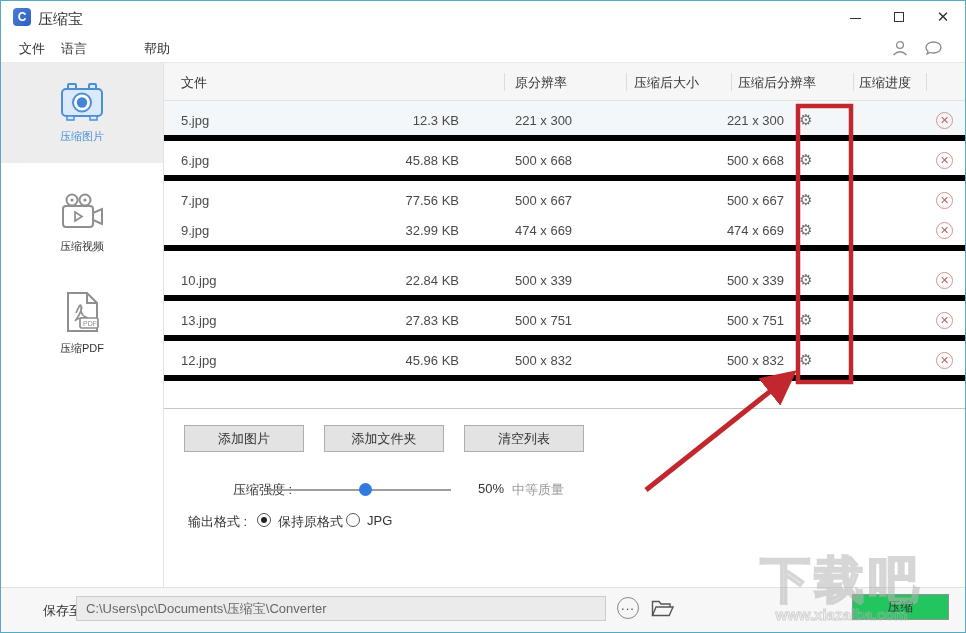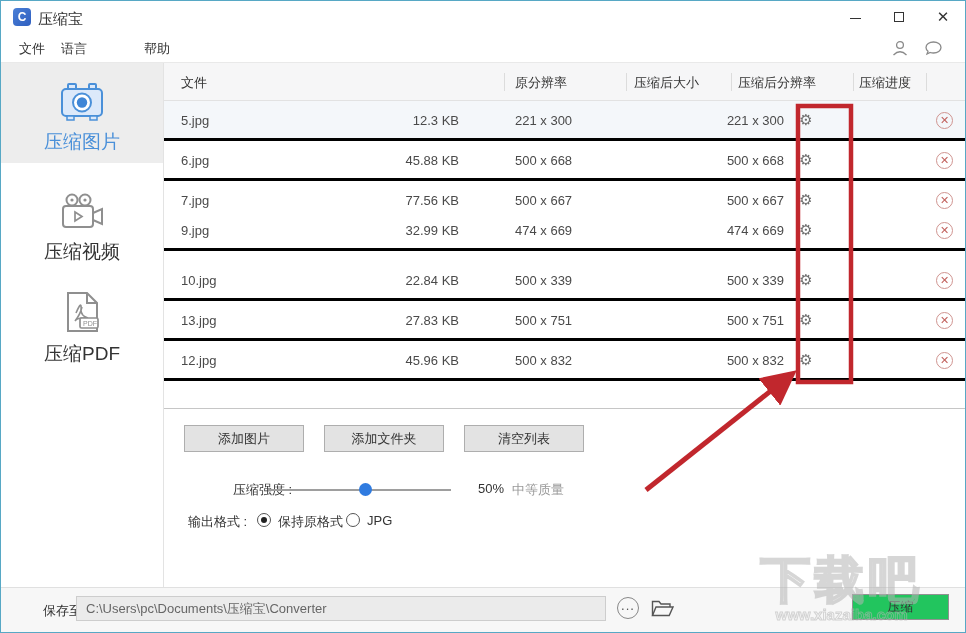--- a/index.html
+++ b/index.html
@@ -26,37 +26,37 @@
   .menu-icon { position:absolute; top:6px; }
   .menu-icon.user { right:56px; } .menu-icon.chat { right:22px; }
 
   
   .sidebar { position:absolute; left:0; top:62px; width:163px; height:524px; background:#fff; border-right:1px solid #e3e3e3; }
   .side-item { position:absolute; left:0; width:162px; text-align:center; cursor:pointer; }
   .si-0 { top:0; height:100px; background:#ededed; }
   .si-1 { top:110px; height:95px; }
   .si-2 { top:210px; height:95px; }
   .side-icon { display:block; margin:18px auto 6px auto; }
-  .side-label { font-size:19px; color:#333; }
+  .side-label { font-size:11px; color:#333; }
   .si-0 .side-label { color:#4a90d9; }
 
   
   .content { position:absolute; left:163px; top:62px; width:803px; height:524px; background:#fff; }
   .thead { position:absolute; left:0; top:0; width:803px; height:38px; background:#f6f6f7; border-bottom:1px solid #e2e2e2; }
   .hcell { position:absolute; top:11px; font-size:13px; color:#333; }
   .h-file { left:17px; }
   .h-osize { left:187px; width:108px; text-align:right;margin-top:44px; }
   .h-ores { left:351px; }
   .h-csize { left:470px; }
   .h-cres { left:574px; }
   .h-prog { left:695px; }
   .hsep { position:absolute; top:10px; width:1px; height:18px; background:#dcdcdc; }
   .hs-1 { left:340px; } .hs-2 { left:462px; } .hs-3 { left:567px; } .hs-4 { left:689px; } .hs-5 { left:762px; }
 
-  .trow { position:absolute; left:0; width:803px; height:40px; border-bottom:3px solid #000000; background:#fff; }
+  .trow { position:absolute; left:0; width:803px; height:40px; border-bottom:6px solid #000000; background:#fff; }
   .trow.alt { background:#f4f7fa; }
   .r0{top:38px;} .r1{top:78px;} .r2{top:118px;} .r3{top:148px;} .r4{top:198px;} .r5{top:238px;} .r6{top:278px;}
   .c { position:absolute; top:12px; font-size:13px; color:#4a4a4a; }
   .c.file { left:17px; }
   .c.osize { left:187px; width:108px; text-align:right; }
   .c.ores { left:351px; }
   .c.cres { left:520px; width:100px; text-align:right; }
   .gear { position:absolute; left:632px; top:10px; width:20px; font-size:15px; color:#6e6e6e; text-align:center; cursor:pointer; }
   .del { position:absolute; left:772px; top:11px; width:17px; height:17px; border:1px solid #d09490; border-radius:50%;
     color:#c2625e; font-size:11px; line-height:15px; text-align:center; cursor:pointer; }

